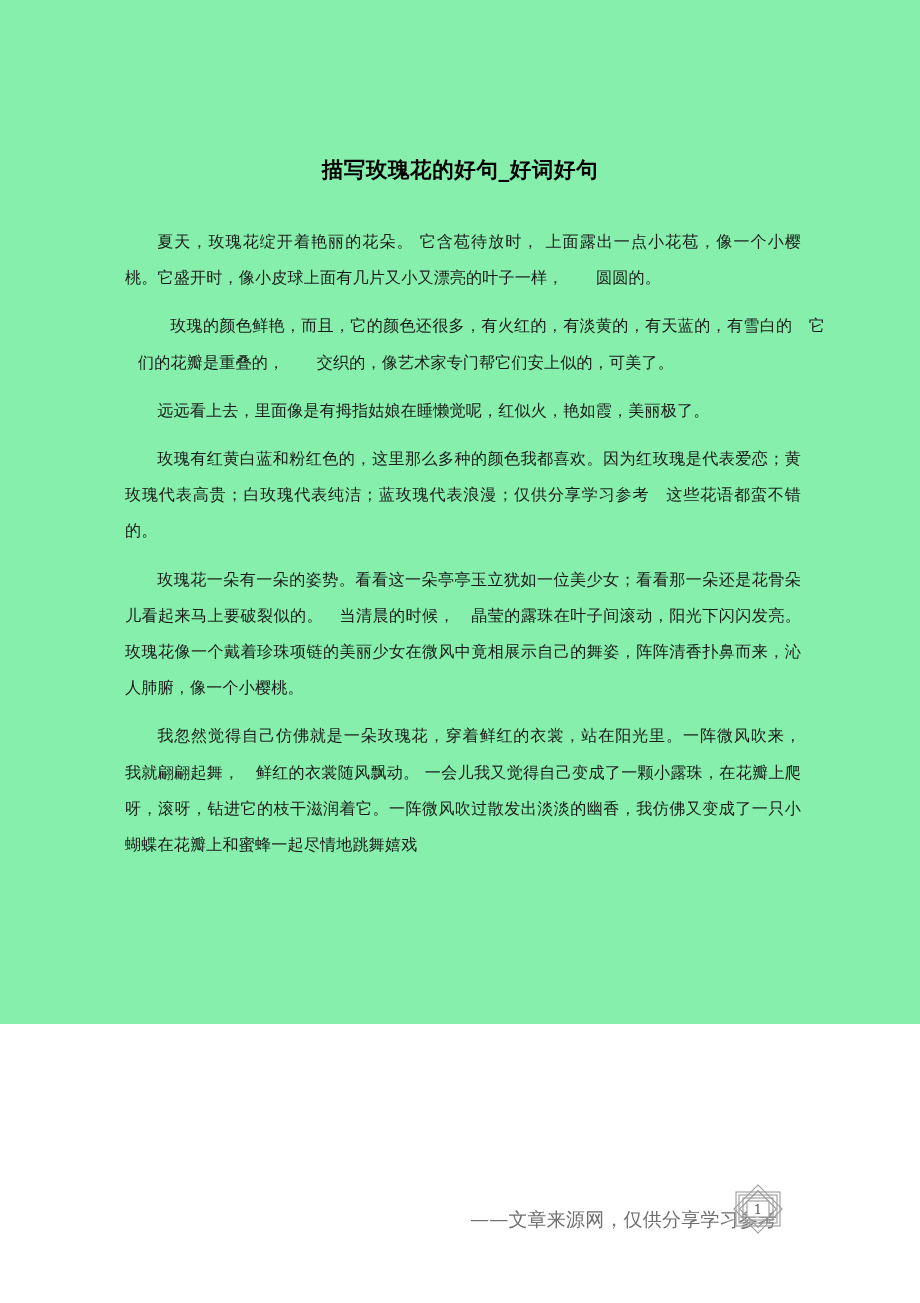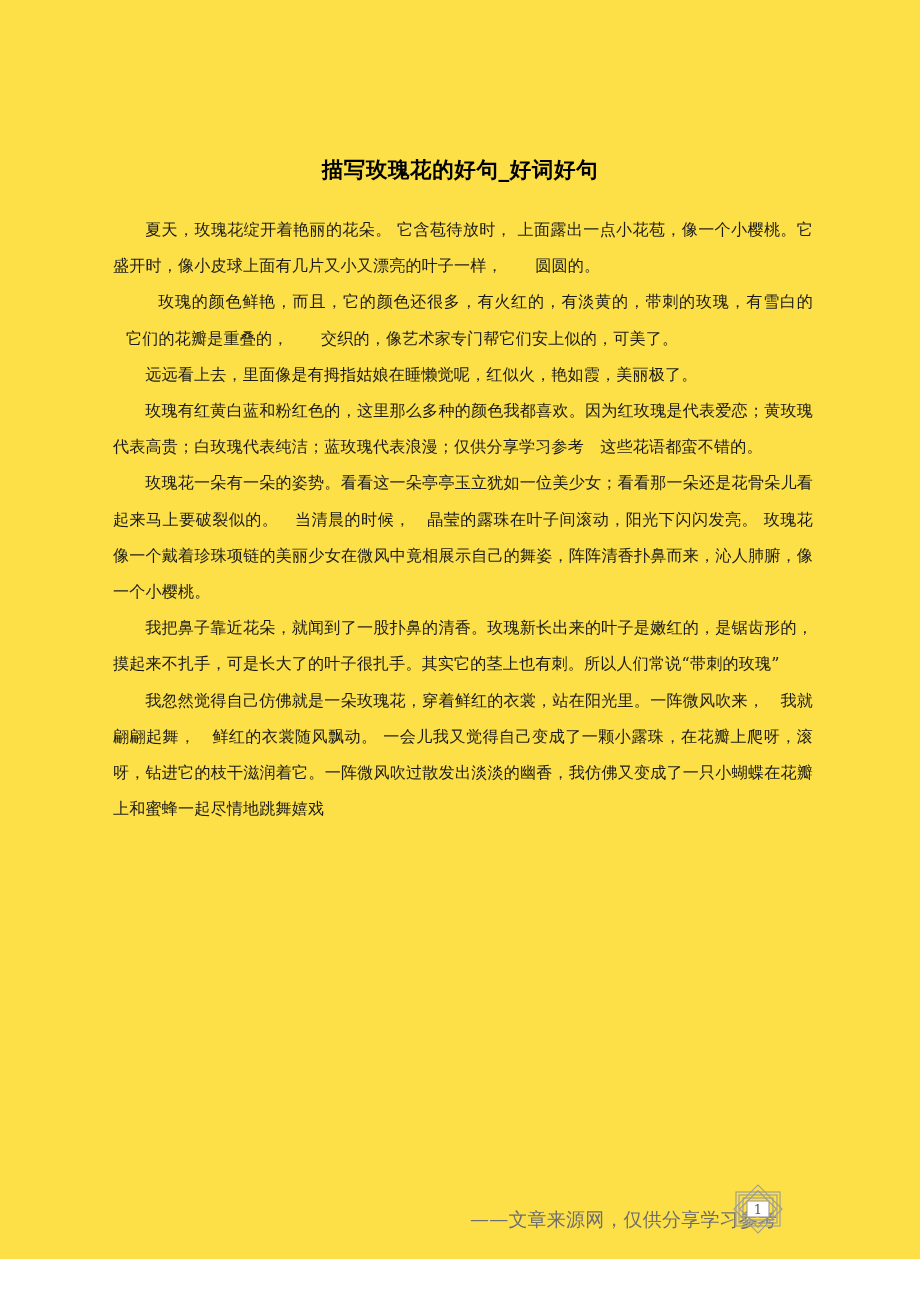--- a/index.html
+++ b/index.html
@@ -15,22 +15,22 @@
     overflow: hidden;
     font-family: "DejaVu Serif", "Liberation Serif", serif;
     color: #000000;
     -webkit-font-smoothing: antialiased;
   }
 
   .page {
     position: absolute;
     left: 0; top: 0;
     width: 920px;
-    height: 1259px;
-    background: #fde047;
+    height: 1024px;
+    background: #86efac;
   }
 
   
   .doc-title {
     position: absolute;
     left: 0;
     top: 155px;
     width: 920px;
     text-align: center;
     font-size: 21.5px;
@@ -48,21 +48,21 @@
     top: 212px;
     width: 700px;
   }
 
   .para {
     font-size: 16.1px;
     line-height: 36.2px;
     text-align: justify;
     text-justify: inter-ideograph;
     text-indent: 2em;
-    margin: 0;
+    margin: 12px;
     color: #1a1a1a;
     letter-spacing: 0.15px;
     word-break: break-all;
   }
 
   
   .para.shift {
     padding-left: 13px;
     width: 687px;
   }
@@ -117,30 +117,29 @@
 <body>
 
 <div class="page">
 
   <div class="doc-title">描写玫瑰花的好句_好词好句</div>
 
   <div class="body-block">
 
     <p class="para">夏天，玫瑰花绽开着艳丽的花朵。 它含苞待放时， 上面露出一点小花苞，像一个小樱桃。它盛开时，像小皮球上面有几片又小又漂亮的叶子一样，　　圆圆的。</p>
 
-    <p class="para shift">玫瑰的颜色鲜艳，而且，它的颜色还很多，有火红的，有淡黄的，带刺的玫瑰，有雪白的　它们的花瓣是重叠的，　　交织的，像艺术家专门帮它们安上似的，可美了。</p>
+    <p class="para shift">玫瑰的颜色鲜艳，而且，它的颜色还很多，有火红的，有淡黄的，有天蓝的，有雪白的　它们的花瓣是重叠的，　　交织的，像艺术家专门帮它们安上似的，可美了。</p>
 
     <p class="para">远远看上去，里面像是有拇指姑娘在睡懒觉呢，红似火，艳如霞，美丽极了。</p>
 
     <p class="para">玫瑰有红黄白蓝和粉红色的，这里那么多种的颜色我都喜欢。因为红玫瑰是代表爱恋；黄玫瑰代表高贵；白玫瑰代表纯洁；蓝玫瑰代表浪漫；仅供分享学习参考　这些花语都蛮不错的。</p>
 
     <p class="para">玫瑰花一朵有一朵的姿势。看看这一朵亭亭玉立犹如一位美少女；看看那一朵还是花骨朵儿看起来马上要破裂似的。　当清晨的时候，　晶莹的露珠在叶子间滚动，阳光下闪闪发亮。 玫瑰花像一个戴着珍珠项链的美丽少女在微风中竟相展示自己的舞姿，阵阵清香扑鼻而来，沁人肺腑，像一个小樱桃。</p>
 
 
-    <p class="para">我把鼻子靠近花朵，就闻到了一股扑鼻的清香。玫瑰新长出来的叶子是嫩红的，是锯齿形的，摸起来不扎手，可是长大了的叶子很扎手。其实它的茎上也有刺。所以人们常说“带刺的玫瑰”</p>
 
     <p class="para">我忽然觉得自己仿佛就是一朵玫瑰花，穿着鲜红的衣裳，站在阳光里。一阵微风吹来，　我就翩翩起舞，　鲜红的衣裳随风飘动。 一会儿我又觉得自己变成了一颗小露珠，在花瓣上爬呀，滚呀，钻进它的枝干滋润着它。一阵微风吹过散发出淡淡的幽香，我仿佛又变成了一只小蝴蝶在花瓣上和蜜蜂一起尽情地跳舞嬉戏</p>
 
   </div>
 
   <div class="footer">
 
     <div class="footer-note">——文章来源网，仅供分享学习参考</div>
 
     <div class="page-number-ornament">

